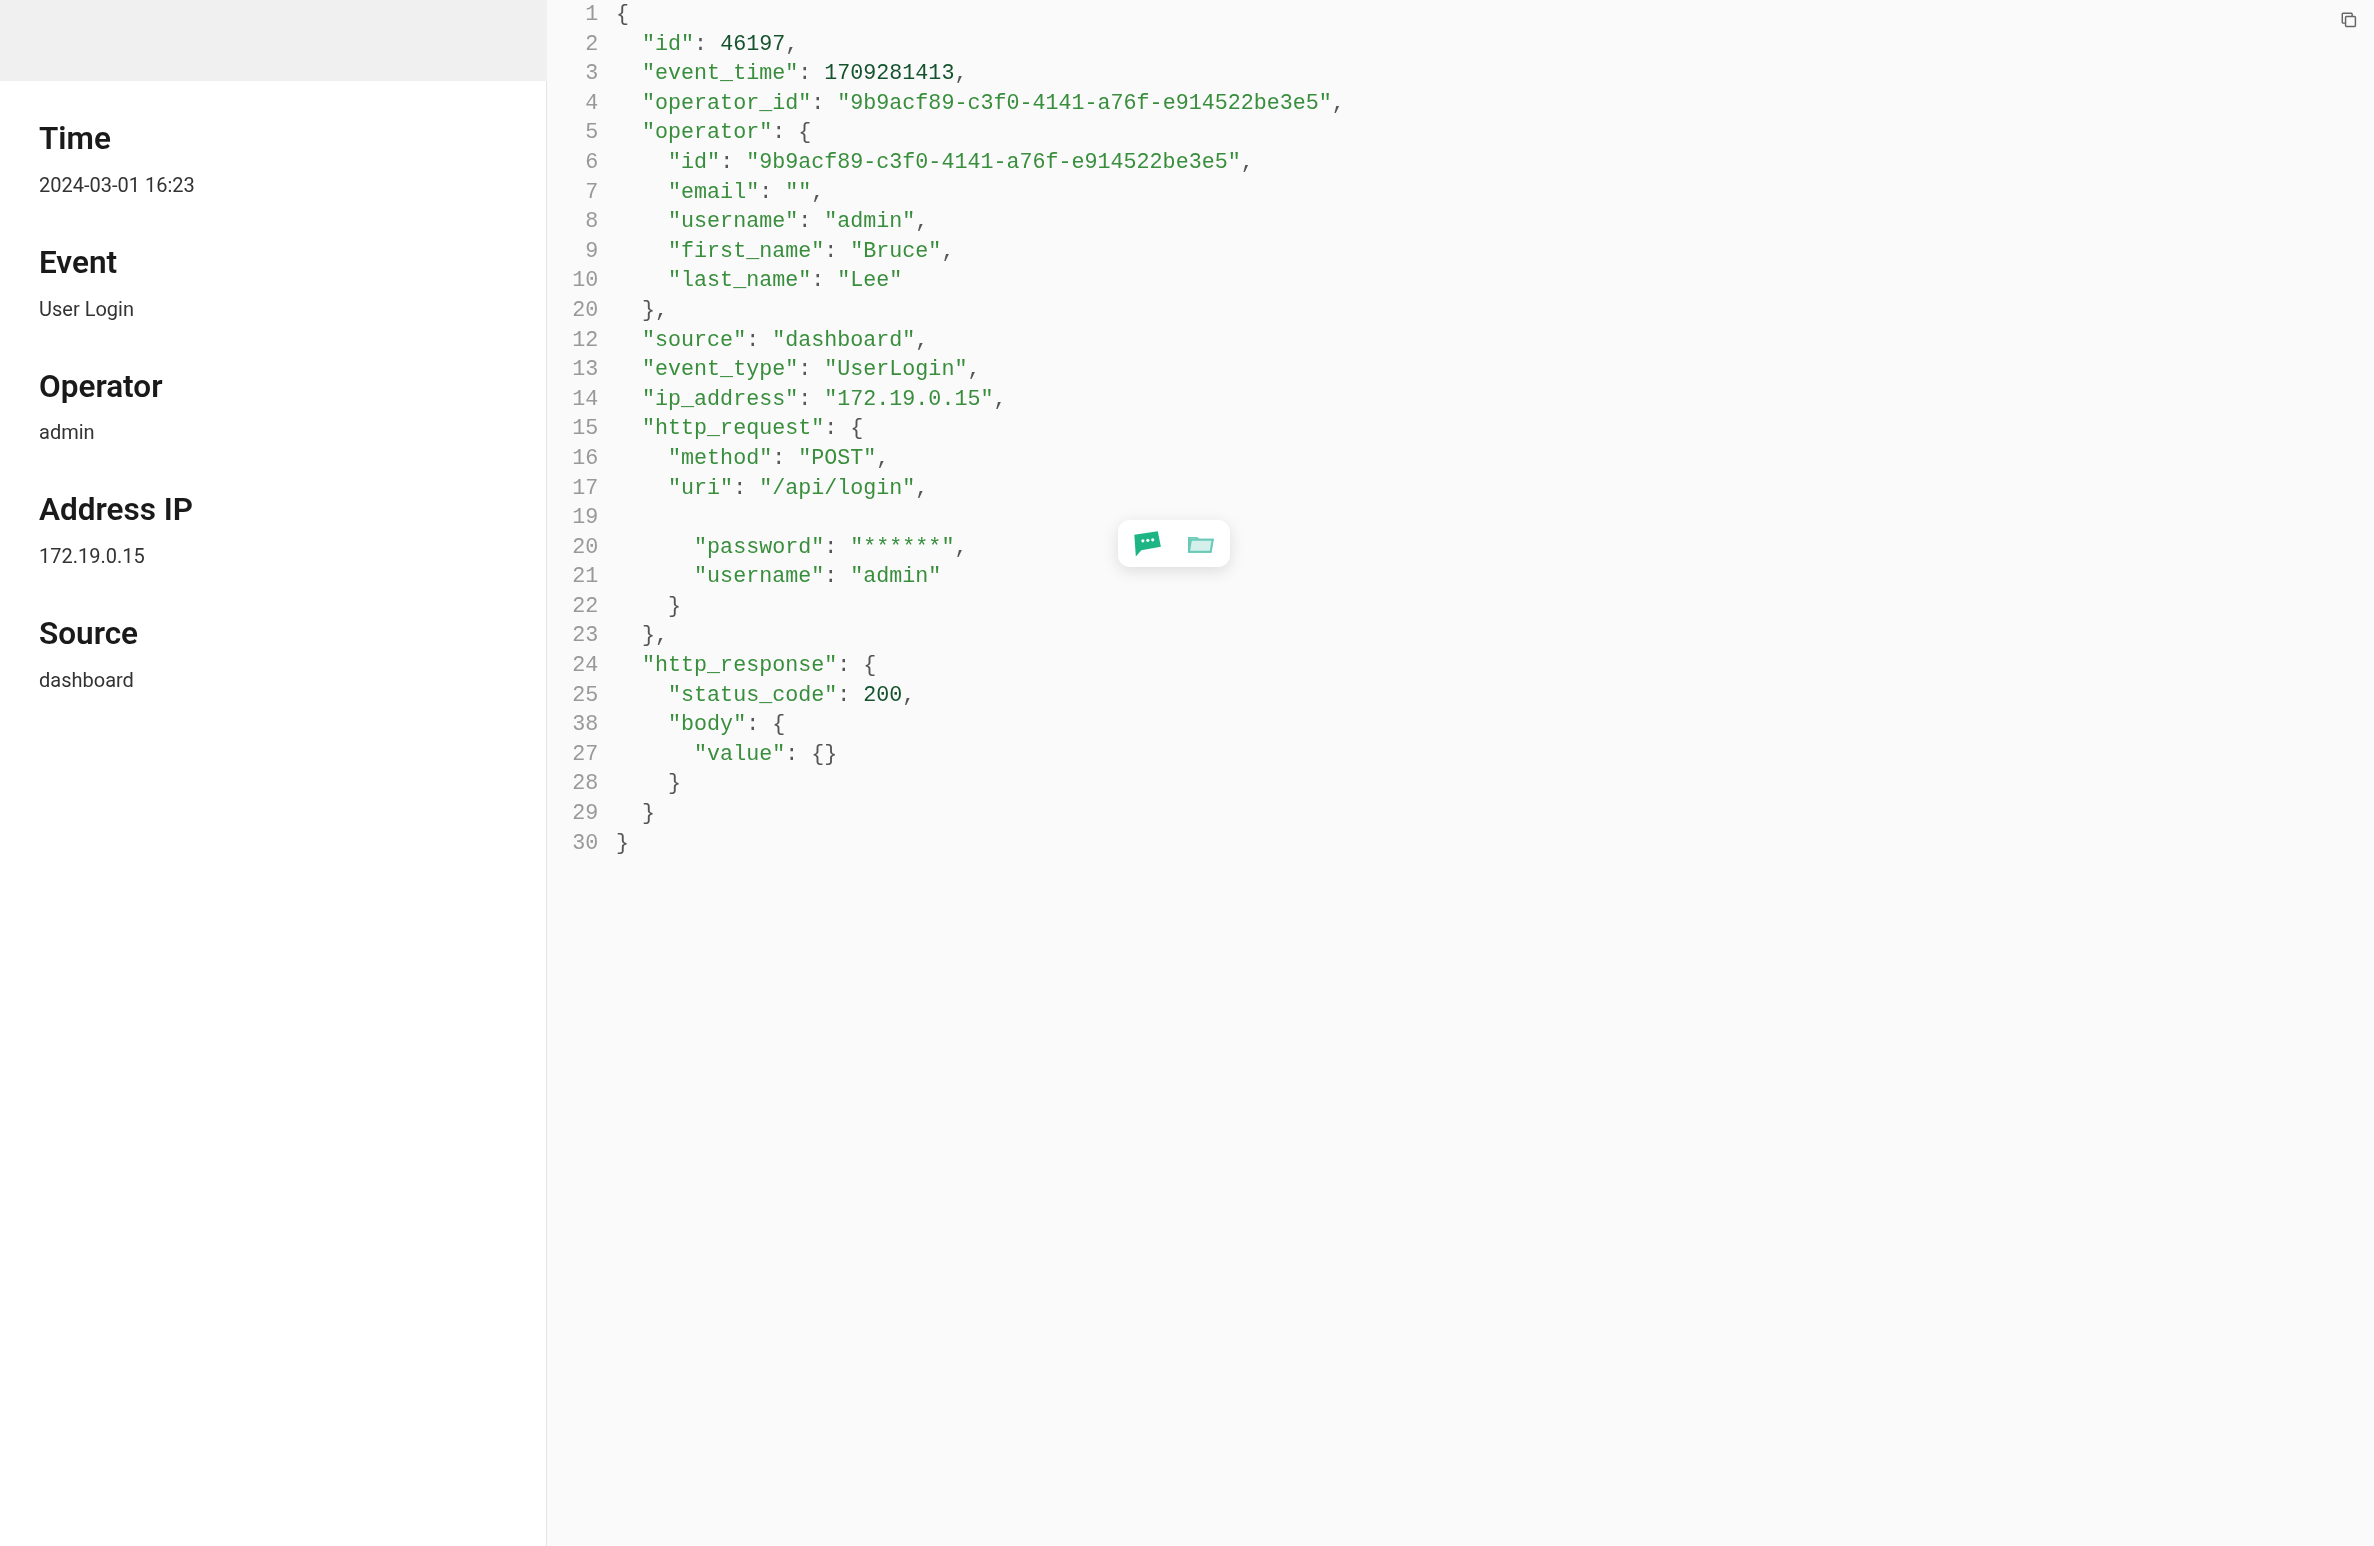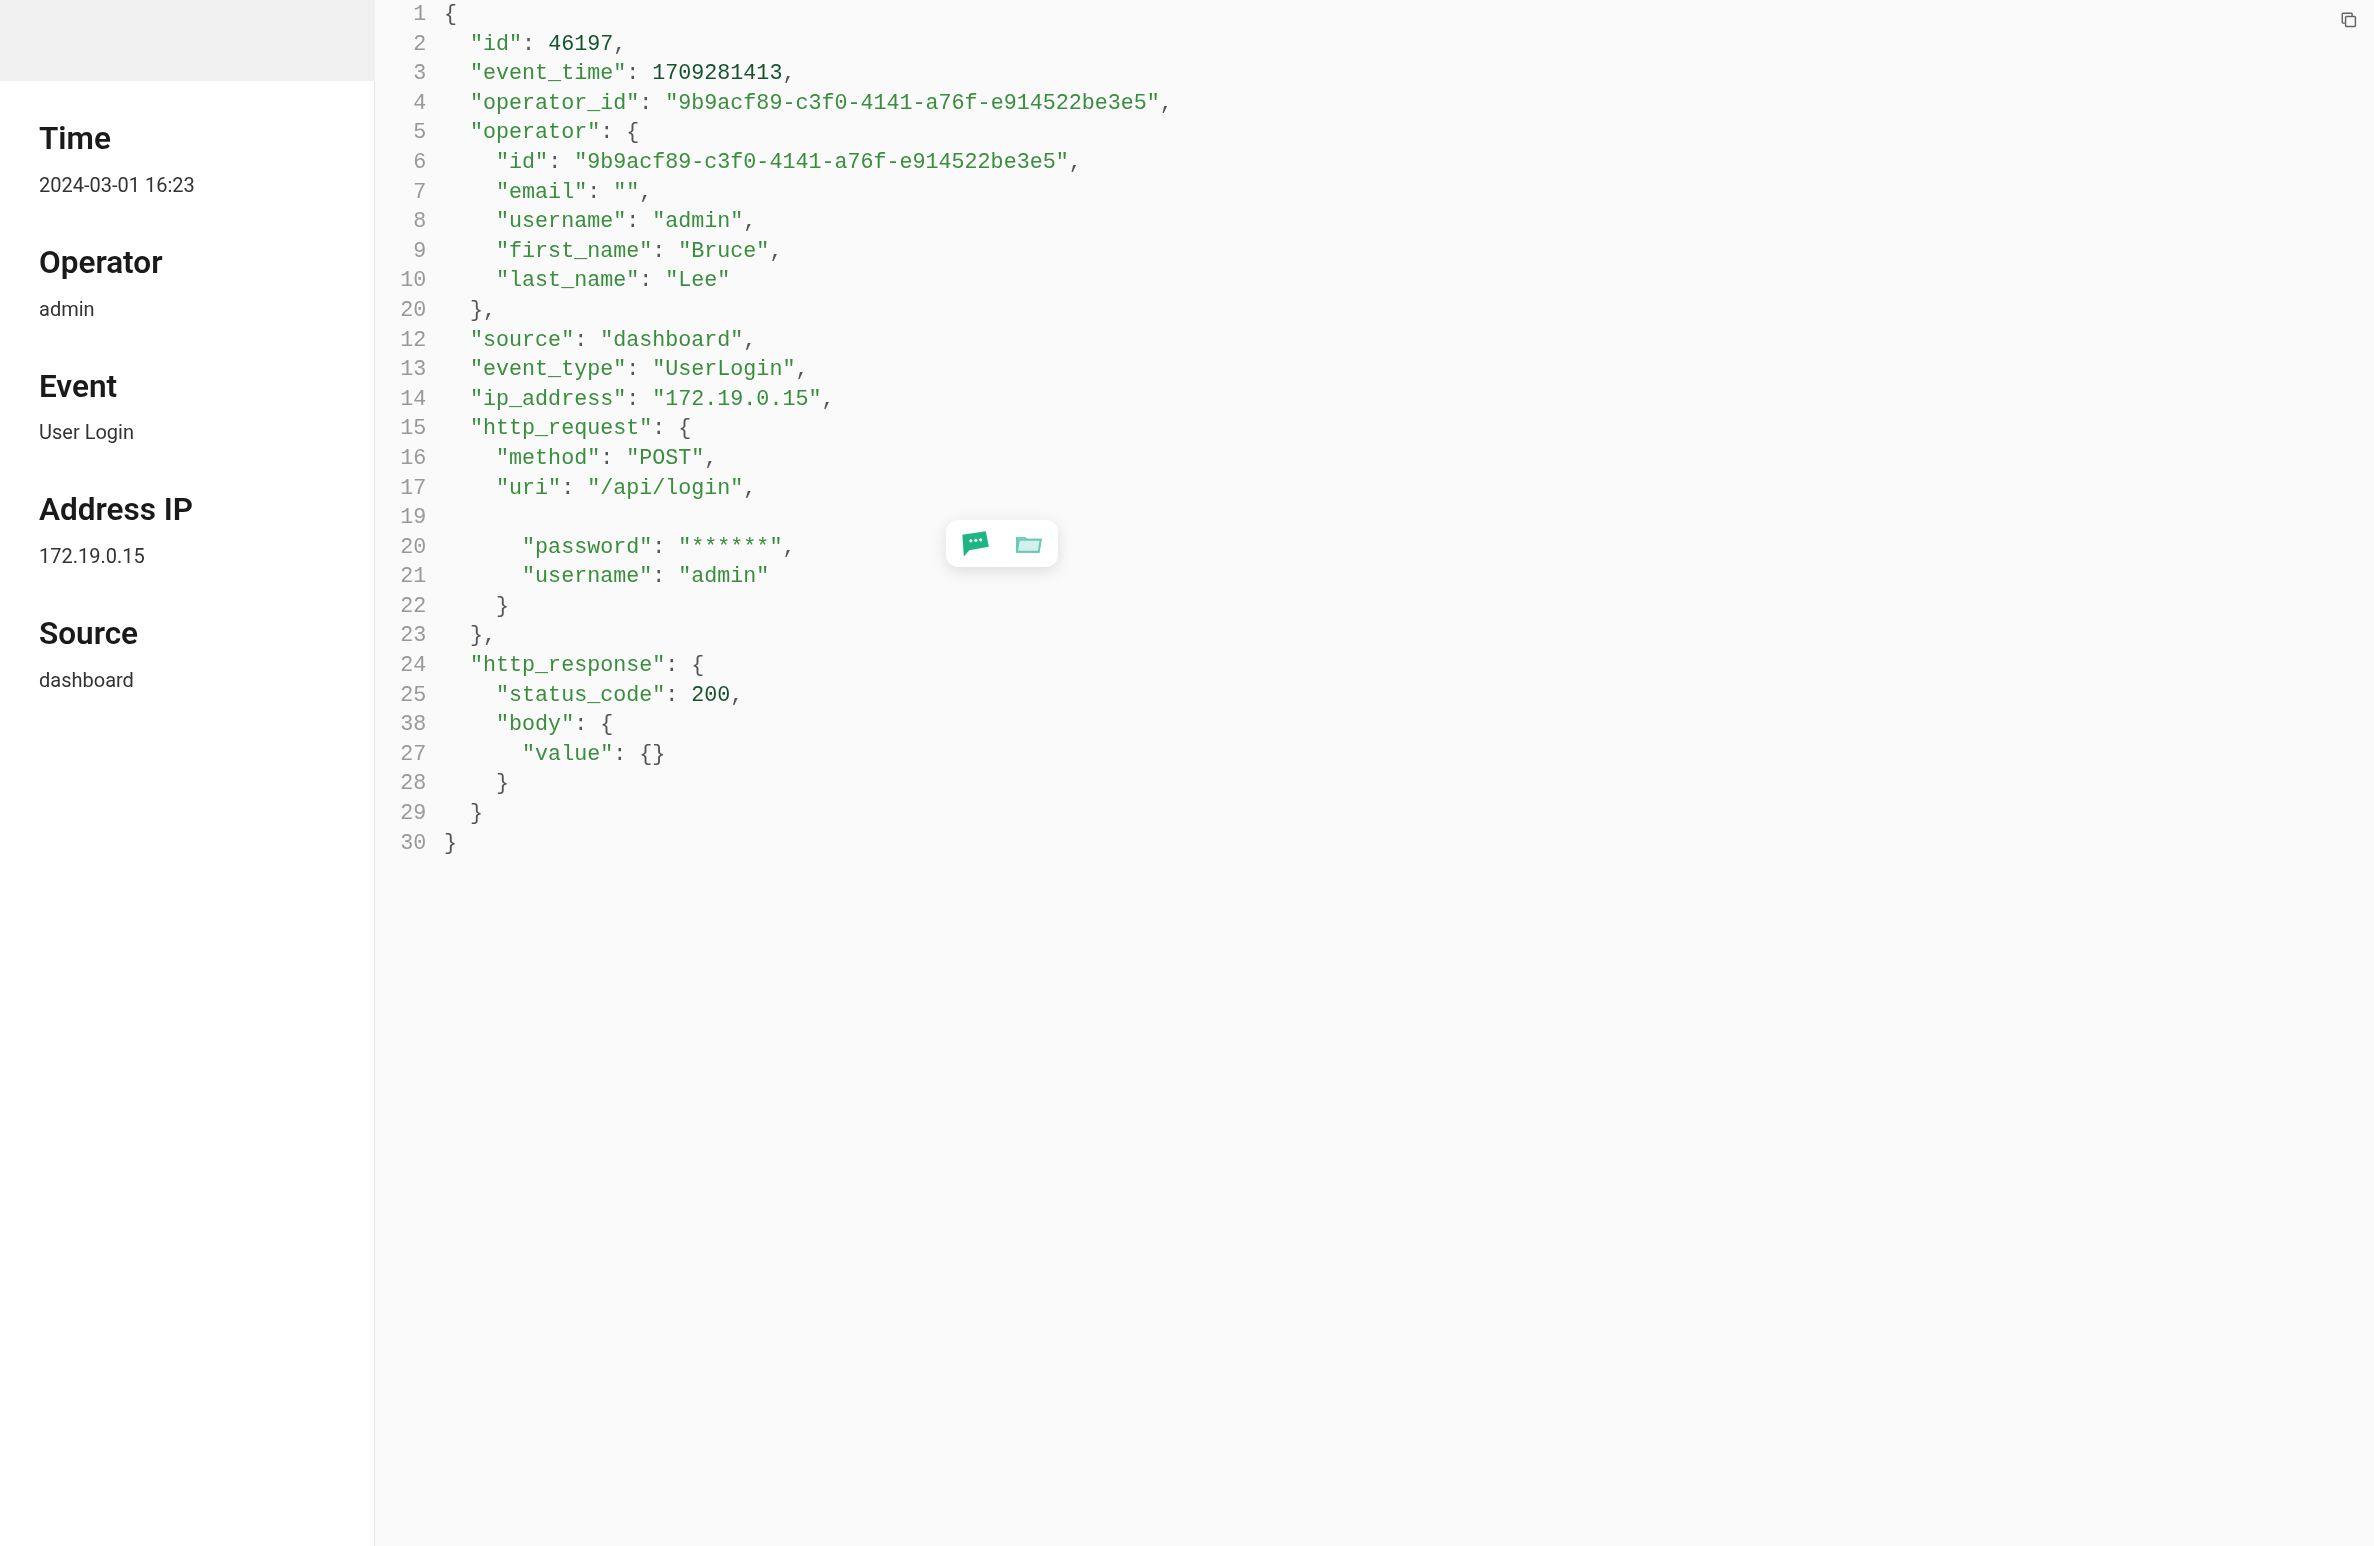--- a/index.html
+++ b/index.html
@@ -4,21 +4,21 @@
   <style>
     * { margin: 0; padding: 0; box-sizing: border-box; }
     body {
       font-family: -apple-system, BlinkMacSystemFont, "Segoe UI", Roboto, sans-serif;
       background: #f0f0f0;
       display: flex;
       height: 100vh;
       overflow: hidden;
     }
     .sidebar {
-      width: 375px;
+      width: 547px;
       background: #fff;
       padding: 39px 39px 39px 39px;
       display: flex;
       flex-direction: column;
       gap: 47px;
       margin-top: 81px;
       border-right: 1px solid #e5e5e5;
     }
     .sidebar-top-gap {
       width: 471px;
@@ -109,26 +109,26 @@
 <body>
 
 <div class="sidebar-top-gap"></div>
 
 <aside class="sidebar">
   <div class="field-group">
     <div class="field-label">Time</div>
     <div class="field-value">2024-03-01 16:23</div>
   </div>
   <div class="field-group">
+    <div class="field-label">Event</div>
+    <div class="field-value">User Login</div>
+  </div>
+  <div class="field-group">
     <div class="field-label">Operator</div>
     <div class="field-value">admin</div>
-  </div>
-  <div class="field-group">
-    <div class="field-label">Event</div>
-    <div class="field-value">User Login</div>
   </div>
   <div class="field-group">
     <div class="field-label">Address IP</div>
     <div class="field-value">172.19.0.15</div>
   </div>
   <div class="field-group">
     <div class="field-label">Source</div>
     <div class="field-value">dashboard</div>
   </div>
 </aside>

